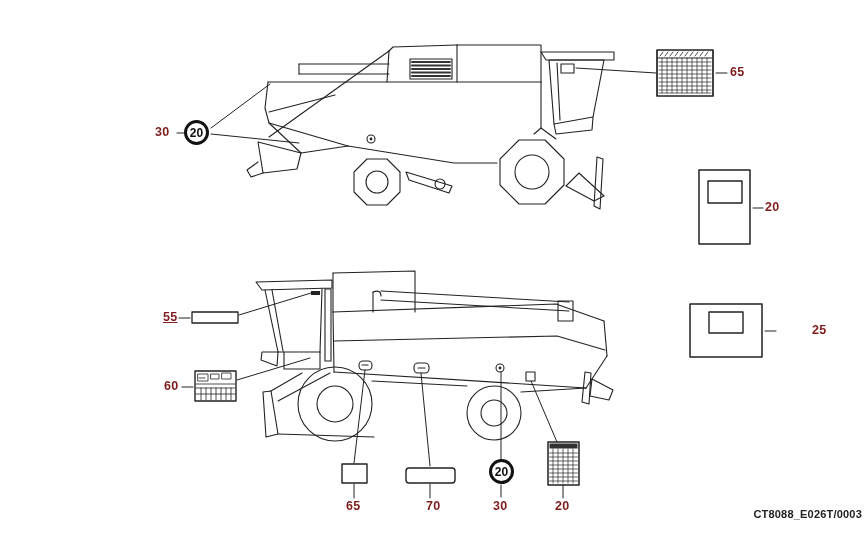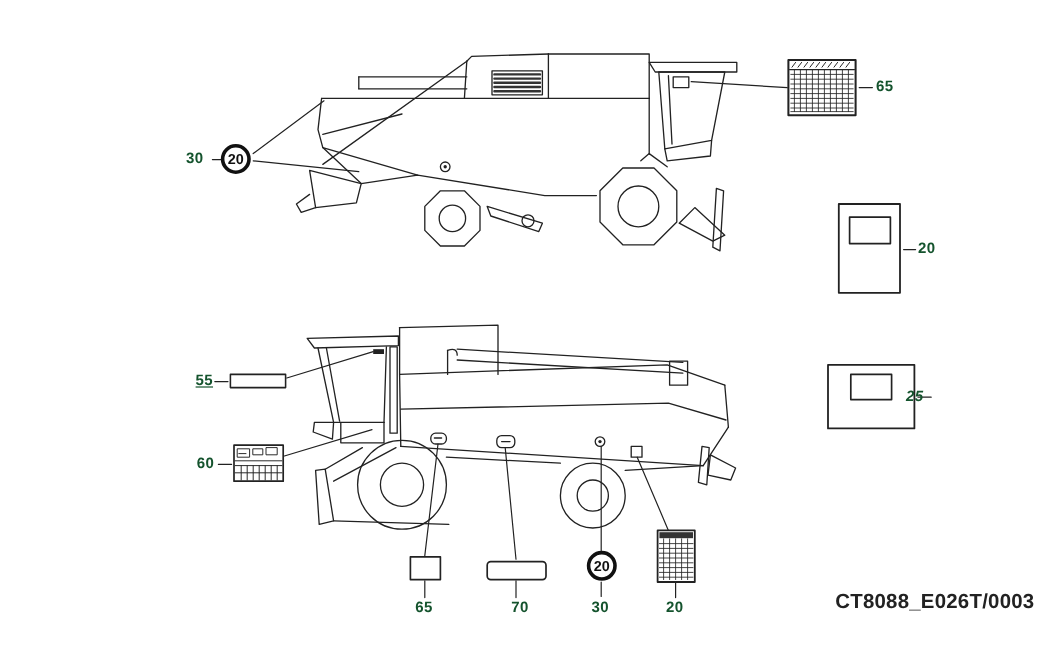--- a/index.html
+++ b/index.html
@@ -2,30 +2,30 @@
 <html><head>
 <meta charset="utf-8">
 <style>
   html,body{margin:0;padding:0;background:#fff;}
   .stage{
     position:relative;width:866px;height:544px;background:#ffffff;overflow:hidden;
     font-family:"Liberation Sans",sans-serif;
   }
   .stage svg{position:absolute;left:0;top:0;}
   .num{
-    position:absolute;font-size:12.5px;font-weight:700;color:#14532d;
+    position:absolute;font-size:12.5px;font-weight:700;color:#7f1d1d;
     letter-spacing:.3px;line-height:1;user-select:none;
   }
   .badge{
     position:absolute;width:25px;height:25px;border:3px solid #111;border-radius:50%;
     background:#fff;display:flex;align-items:center;justify-content:center;
     font-size:12px;font-weight:700;color:#111;box-sizing:border-box;line-height:1;
   }
   .footer{
-    position:absolute;top:492px;right:4px;font-size:17px;font-weight:700;color:#222;
+    position:absolute;top:508px;right:4px;font-size:11px;font-weight:700;color:#222;
     letter-spacing:.2px;
   }
 </style>
 </head>
 <body>
 
 <div class="stage">
 
   <svg width="866" height="544" viewBox="0 0 866 544">
 
@@ -186,21 +186,21 @@
   <div class="badge" style="left:184px;top:120px;">
     <span>20</span>
   </div>
   <div class="badge" style="left:489px;top:459px;">
     <span>20</span>
   </div>
 
   <div class="num" style="left:155px;top:126px;">30</div>
   <div class="num" style="left:730px;top:66px;">65</div>
   <div class="num" style="left:765px;top:201px;">20</div>
-  <div class="num" style="left:755px;top:324px;font-style:italic;">25</div>
+  <div class="num" style="left:812px;top:324px;">25</div>
   <div class="num" style="left:163px;top:311px;text-decoration:underline;">55</div>
   <div class="num" style="left:164px;top:380px;text-align:center;">60</div>
   <div class="num" style="left:346px;top:500px;">65</div>
   <div class="num" style="left:426px;top:500px;">70</div>
   <div class="num" style="left:493px;top:500px;">30</div>
   <div class="num" style="left:555px;top:500px;">20</div>
 
   <div class="footer">CT8088_E026T/0003</div>
 </div>
 

